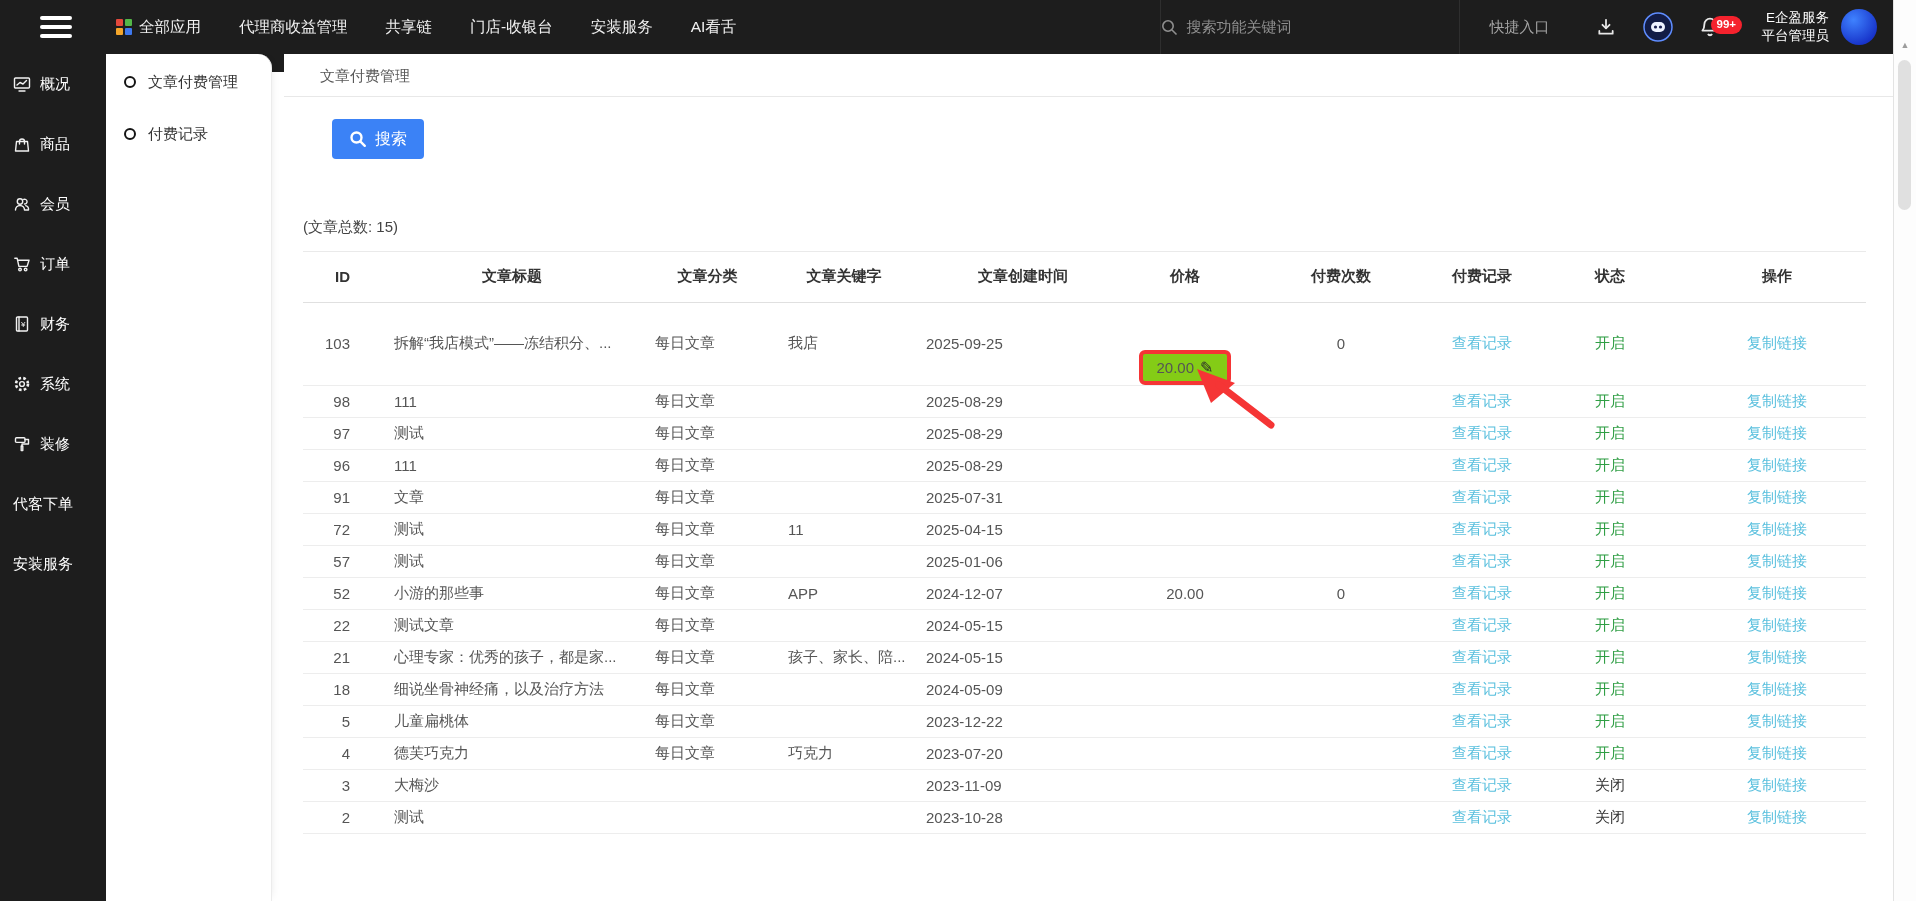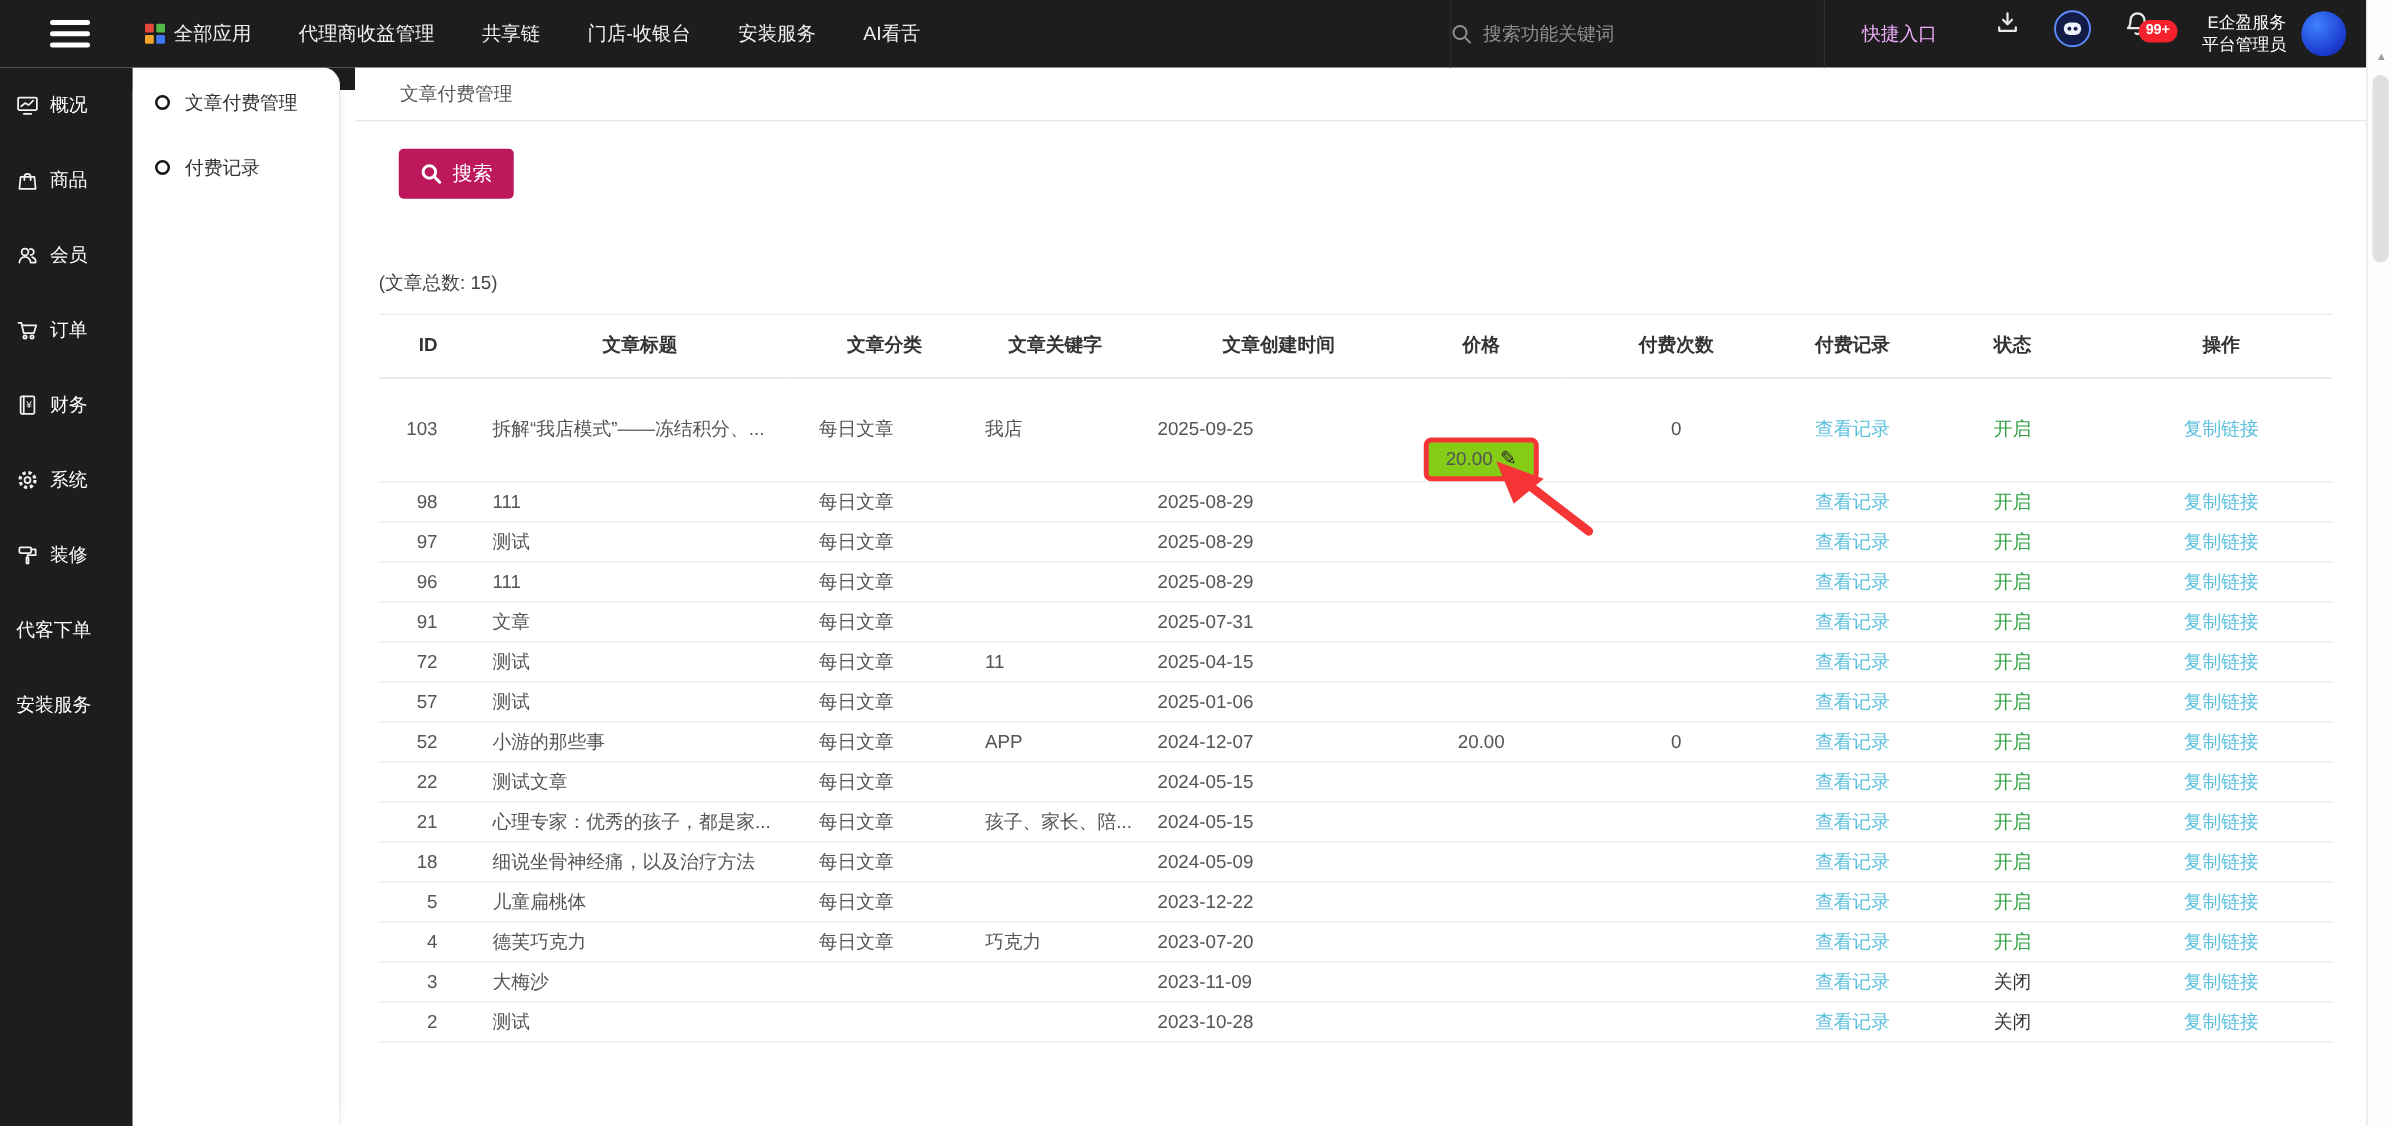--- a/index.html
+++ b/index.html
@@ -16,22 +16,22 @@
   .nav-item{color:#f0f0f0;font-size:15.5px;display:flex;align-items:center;gap:7px;cursor:pointer;white-space:nowrap;}
   .gridicon{width:16px;height:16px;position:relative;display:inline-block;}
   .gridicon b{position:absolute;width:7px;height:7px;border-radius:1px;}
   .gridicon b:nth-child(1){left:0;top:0;background:#e2483c;}
   .gridicon b:nth-child(2){right:0;top:0;background:#53b748;}
   .gridicon b:nth-child(3){left:0;bottom:0;background:#f4a62a;}
   .gridicon b:nth-child(4){right:0;bottom:0;background:#3e78ee;}
   .topbar-right{margin-left:auto;display:flex;align-items:center;height:100%;}
   .tb-search{width:300px;height:100%;display:flex;align-items:center;gap:9px;
     border-left:1px solid #2e2e2e;border-right:1px solid #2e2e2e;color:#8f8f8f;font-size:15px;cursor:text;}
-  .quick{padding:0 30px;color:#f0abfc;font-size:15px;cursor:pointer;white-space:nowrap;}
-  .tb-iconbtn{width:52px;height:38px;display:flex;align-items:flex-start;justify-content:center;cursor:pointer;position:relative;}
+  .quick{padding:0 30px;color:#a3a3a3;font-size:15px;cursor:pointer;white-space:nowrap;}
+  .tb-iconbtn{width:52px;height:38px;display:flex;align-items:center;justify-content:center;cursor:pointer;position:relative;}
   .badge{position:absolute;top:8px;left:27px;background:#f5222d;color:#fff;font-size:11.5px;line-height:1;
     padding:3px 6px;border-radius:9px;font-weight:bold;}
   .account{margin:0 12px 0 26px;text-align:right;color:#fff;font-size:13.5px;line-height:18px;white-space:nowrap;}
   .avatar{width:36px;height:36px;border-radius:50%;margin-right:16px;cursor:pointer;
     background:radial-gradient(circle at 35% 30%, #3f82ff 0%, #1733c9 75%);}
   
   .sidebar{position:absolute;left:0;top:54px;width:106px;height:847px;background:#1d1d1d;z-index:20;}
   .side-item{height:60px;display:flex;align-items:center;gap:9px;padding-left:13px;color:#fff;font-size:15px;cursor:pointer;white-space:nowrap;}
   .side-item svg{flex:0 0 auto;}
   
@@ -44,22 +44,22 @@
   .main{position:absolute;left:284px;top:54px;width:1609px;height:847px;background:#fff;z-index:9;}
   .page-title{height:43px;line-height:43px;padding-left:36px;font-size:15px;color:#595959;border-bottom:1px solid #e8e8e8;}
   .filters{margin:30px 0 0 37px;display:flex;align-items:center;}
   .select{position:relative;width:195px;height:37px;border:1px solid #c6c6c6;border-radius:2px;
     display:flex;align-items:center;padding-left:12px;font-size:15px;color:#333;cursor:pointer;background:#fff;}
   .select .caret{position:absolute;right:15px;top:11px;width:9px;height:9px;
     border-right:2px solid #3a3a3a;border-bottom:2px solid #3a3a3a;transform:rotate(45deg);}
   .kw-input{margin-left:42px;width:995px;height:37px;border:1px solid #dcdcdc;border-radius:2px;
     padding:0 14px;font-size:15px;color:#333;outline:none;font-family:inherit;}
   .kw-input::placeholder{color:#c0c0c0;}
-  .search-btn{margin:22px 0 0 35px;display:inline-flex;align-items:center;gap:8px;height:40px;padding:0 17px;
-    background:#be185d;border:none;border-radius:4px;color:#fff;font-size:16px;cursor:pointer;font-family:inherit;}
+  .search-btn{margin:22px 0 0 48px;display:inline-flex;align-items:center;gap:8px;height:40px;padding:0 17px;
+    background:#3b82f6;border:none;border-radius:4px;color:#fff;font-size:16px;cursor:pointer;font-family:inherit;}
   .total{margin:52px 0 0 19px;height:32px;line-height:32px;font-size:15px;color:#444;}
   .tblwrap{margin:8px 27px 0 19px;border-top:1px solid #eaeaea;}
   table{width:100%;border-collapse:collapse;table-layout:fixed;font-size:15px;}
   th{height:50px;font-weight:bold;color:#333;text-align:center;border-bottom:1px solid #e0e0e0;}
   td{height:32px;color:#555;border-bottom:1px solid #ededed;overflow:visible;white-space:nowrap;}
   th.c,td.c{text-align:center;}
   th.r,td.r{text-align:right;padding-right:18px;}
   .pad-id{padding-right:18px;text-align:right;}
   .pad-title{padding-left:26px;}
   .pad-cat{padding-left:25px;}

